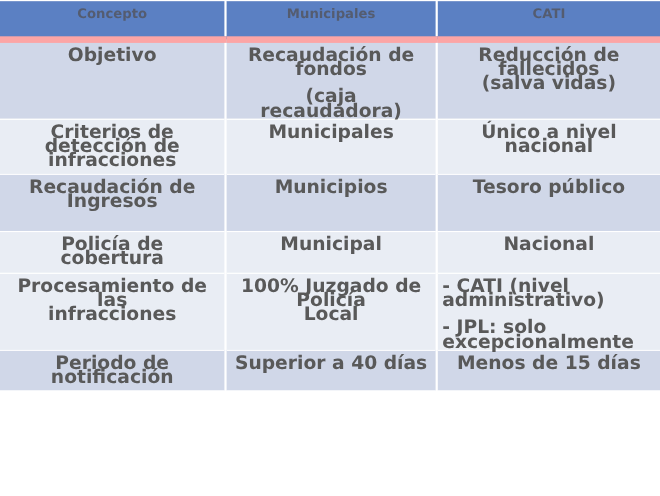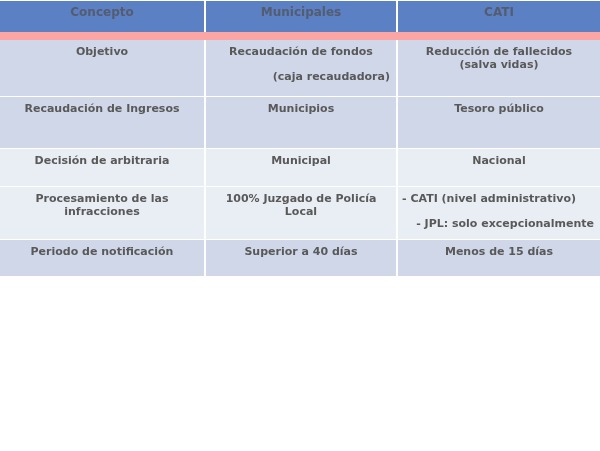--- a/index.html
+++ b/index.html
@@ -4,34 +4,34 @@
   <style>
     html, body { margin: 0; padding: 0; background: #ffffff; }
     body { width: 600px; height: 451px; overflow: hidden; position: relative;
            font-family: "DejaVu Sans", sans-serif; }
     table { border-collapse: collapse; width: 600px; table-layout: fixed; }
     col.c1 { width: 205px; }
     col.c2 { width: 192px; }
     col.c3 { width: 203px; }
     td, th {
       vertical-align: top; text-align: center;
-      font-weight: bold; font-size: 11px; line-height: 13px;
+      font-weight: bold; font-size: 17px; line-height: 13px;
       color: #595959; padding: 0 6px;
       border-left: 2px solid #ffffff; border-right: 2px solid #ffffff;
       border-top: 1px solid #ffffff; border-bottom: 1px solid #ffffff;
     }
     th { background: #5b80c3; color: #545c70; height: 35px; padding-top: 5px; box-sizing: border-box;
-         border-bottom: 8px solid #fca5a5; font-size: 12px; }
+         border-bottom: 6px solid #fca5a5; font-size: 12px; }
     tr.dark td { background: #d0d7e8; }
     tr.light td { background: #e9edf4; }
     td { padding-top: 5px; box-sizing: border-box; }
     tr:first-child th:first-child, td:first-child { border-left: none; }
     th:last-child, td:last-child { border-right: none; }
     .line { display: block; }
-    .gap { margin-top: 12px; text-align: right; }
+    .gap { margin-top: 12px; }
     .cati-list { text-align: left; padding-left: 4px; margin-top: 40px; }
   </style>
 </head>
 <body>
 
 <table>
   <colgroup>
       <col class="c1">
       <col class="c2">
       <col class="c3">
@@ -50,34 +50,46 @@
         </td>
       <td>
           <span class="line">Recaudación de fondos</span>
           <span class="line gap">(caja recaudadora)</span>
         </td>
       <td>
           <span class="line">Reducción de fallecidos</span>
           <span class="line">(salva vidas)</span>
         </td>
     </tr>
+    <tr class="light" style="height:50px">
+      <td>
+          <span class="line">Criterios de detección de</span>
+          <span class="line">infracciones</span>
+        </td>
+      <td>
+          <span class="line">Municipales</span>
+        </td>
+      <td>
+          <span class="line">Único a nivel nacional</span>
+        </td>
+    </tr>
     <tr class="dark" style="height:52px">
       <td>
           <span class="line">Recaudación de Ingresos</span>
         </td>
       <td>
           <span class="line">Municipios</span>
         </td>
       <td>
           <span class="line">Tesoro público</span>
         </td>
     </tr>
     <tr class="light" style="height:38px">
       <td>
-          <span class="line">Decisión de arbitraria</span>
+          <span class="line">Policía de cobertura</span>
         </td>
       <td>
           <span class="line">Municipal</span>
         </td>
       <td>
           <span class="line">Nacional</span>
         </td>
     </tr>
     <tr class="light" style="height:53px">
       <td>

